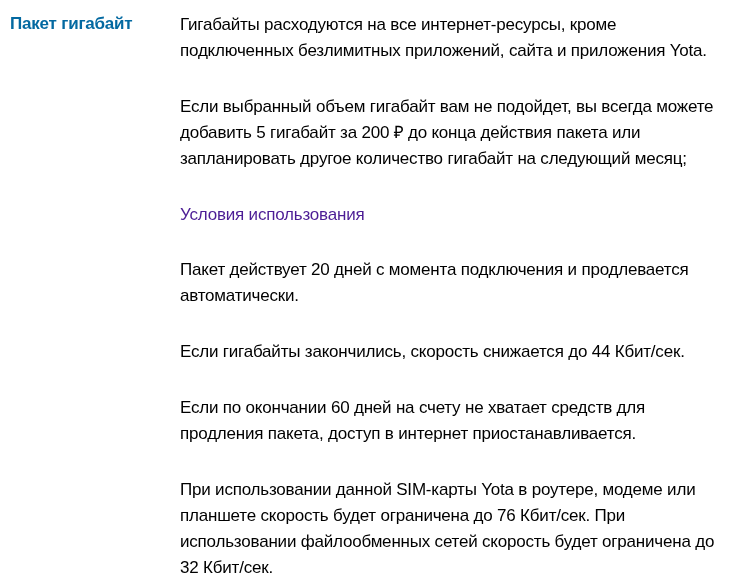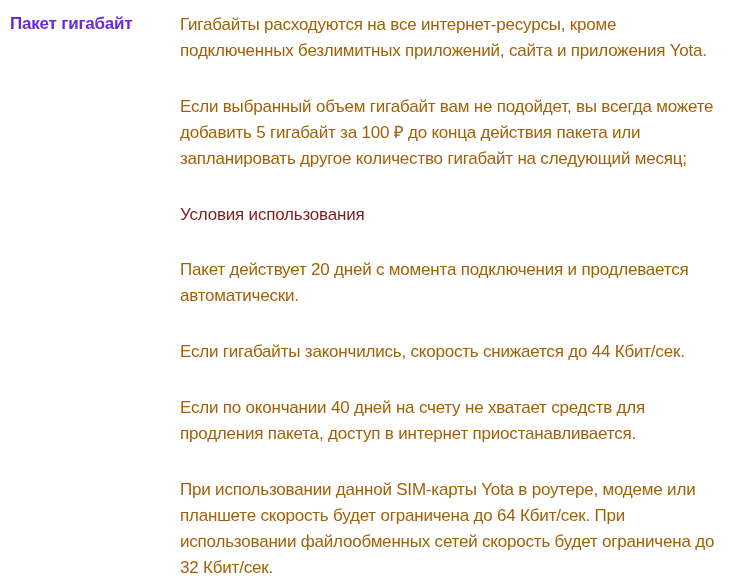--- a/index.html
+++ b/index.html
@@ -25,49 +25,49 @@
     width: 180px;
     box-sizing: border-box;
     padding-left: 10px;
     flex: 0 0 180px;
   }
   .label-col h3 {
     margin: 0;
     font-size: 17px;
     line-height: 24px;
     font-weight: 700;
-    color: #6d28d9;
+    color: #0369a1;
     letter-spacing: -0.2px;
   }
   .content-col {
     flex: 0 0 auto;
     width: 545px;
     box-sizing: border-box;
   }
   .content-col p {
     margin: 0 0 30px 0;
     font-size: 17px;
     line-height: 26px;
-    color: #a16207;
+    color: #000000;
     letter-spacing: -0.2px;
   }
   .content-col p.muted {
-    color: #7f1d1d;
+    color: #4c1d95;
     margin-bottom: 29px;
   }
 </style>
 </head>
 <body>
 
 <div class="section-row">
   <div class="label-col">
     <h3>Пакет гигабайт</h3>
   </div>
   <div class="content-col" id="paragraphs">
       <p>Гигабайты расходуются на все интернет-ресурсы, кроме подключенных безлимитных приложений, сайта и приложения Yota.</p>
-      <p>Если выбранный объем гигабайт вам не подойдет, вы всегда можете добавить 5 гигабайт за 100 ₽ до конца действия пакета или запланировать другое количество гигабайт на следующий месяц;</p>
+      <p>Если выбранный объем гигабайт вам не подойдет, вы всегда можете добавить 5 гигабайт за 200 ₽ до конца действия пакета или запланировать другое количество гигабайт на следующий месяц;</p>
       <p class="muted">Условия использования</p>
       <p>Пакет действует 20 дней с момента подключения и продлевается автоматически.</p>
       <p>Если гигабайты закончились, скорость снижается до 44 Кбит/сек.</p>
-      <p>Если по окончании 40 дней на счету не хватает средств для продления пакета, доступ в интернет приостанавливается.</p>
-      <p>При использовании данной SIM-карты Yota в роутере, модеме или планшете скорость будет ограничена до 64 Кбит/сек. При использовании файлообменных сетей скорость будет ограничена до 32 Кбит/сек.</p>
+      <p>Если по окончании 60 дней на счету не хватает средств для продления пакета, доступ в интернет приостанавливается.</p>
+      <p>При использовании данной SIM-карты Yota в роутере, модеме или планшете скорость будет ограничена до 76 Кбит/сек. При использовании файлообменных сетей скорость будет ограничена до 32 Кбит/сек.</p>
     </div>
 </div>
 
 </body></html>

